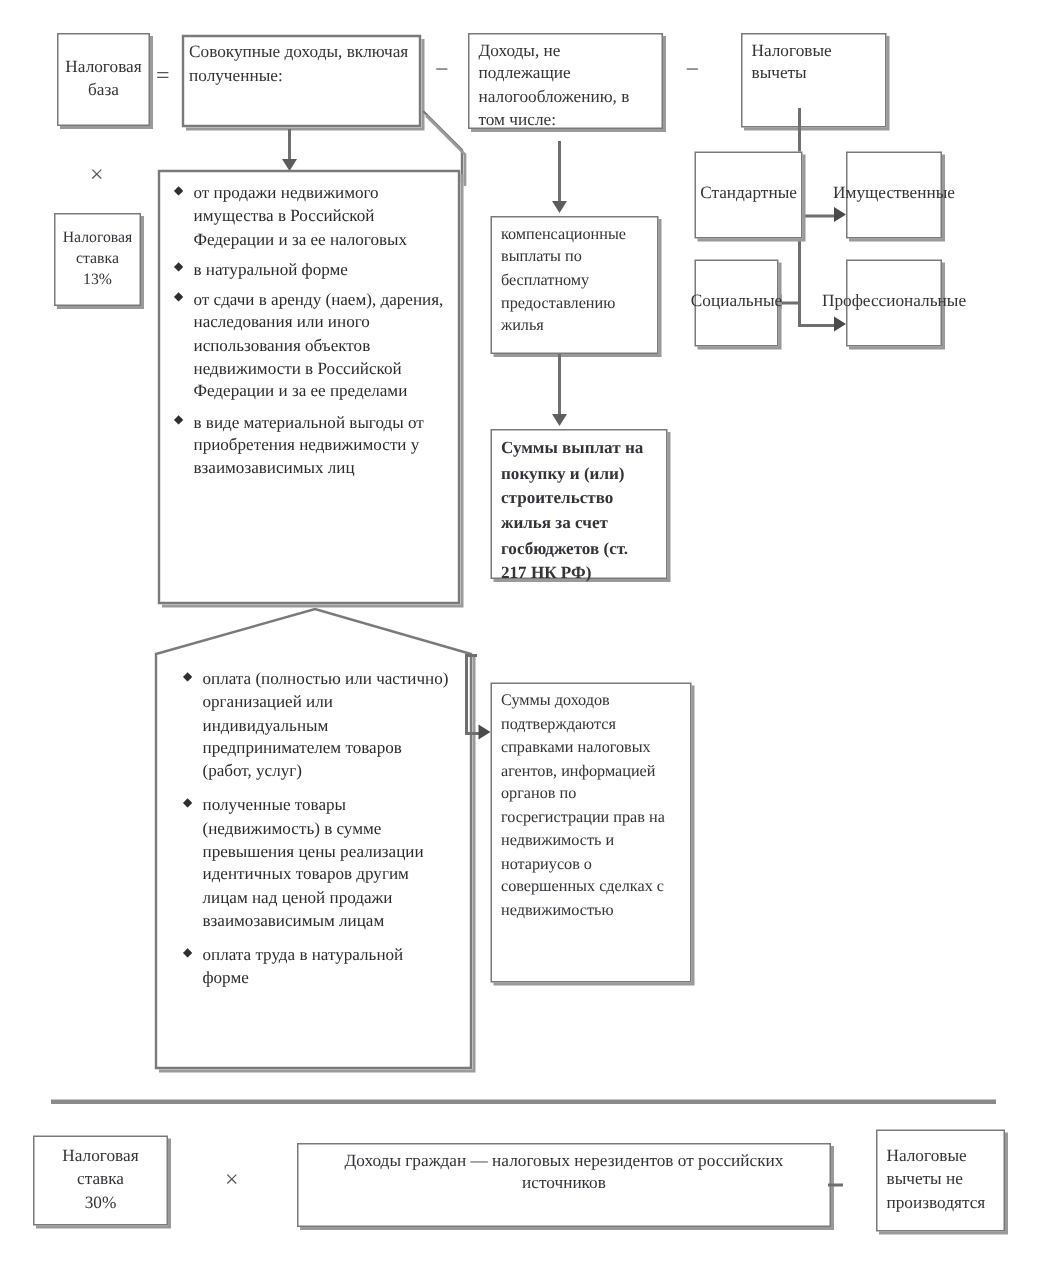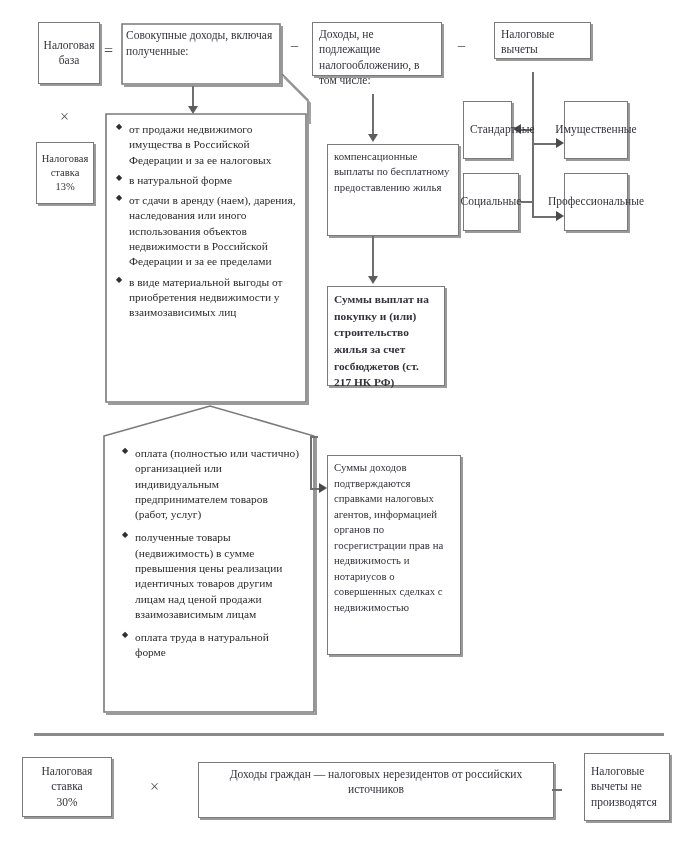--- a/index.html
+++ b/index.html
@@ -111,27 +111,27 @@
       <path d="M2,2 L160,2 L160,52 L160,62 L2,62 Z" fill="#ffffff" stroke="#7a7a7a" stroke-width="1.6"></path>
       <path d="M4,64 L162,64 L162,4" fill="none" stroke="#9a9a9a" stroke-width="2"></path>
     </svg>
   </div>
   <div style="position:absolute; left:126px; top:28px; width:148px; font-size:11.5px; line-height:1.38; color:#33333a;">
     <span class="boxtext">Совокупные доходы, включая полученные:</span>
   </div>
 
   <div class="op" style="left:290px; top:38px;">−</div>
 
-  <div class="box" style="left:312px; top:22px; width:130px; height:54px;">
+  <div class="box" style="left:312px; top:22px; width:130px; height:64px;">
     <span class="boxtext">Доходы, не подлежащие налогообложению, в том числе:</span>
   </div>
 
   <div class="op" style="left:457px; top:38px;">−</div>
 
-  <div class="box" style="left:494px; top:22px; width:97px; height:37px;">
+  <div class="box" style="left:494px; top:22px; width:97px; height:63px;">
     <span class="boxtext">Налоговые вычеты</span>
   </div>
 
   <div class="line vline" style="left:532px; top:72px; width:2px; height:146px;"></div>
 
   <div class="line hline" style="left:540px; top:129px; width:-0px;"></div>
   <div class="line hline" style="left:537px; top:129px; width:0px;"></div>
   <div class="line hline" style="left:538px; top:129px; width:0px;"></div>
   <div class="line hline" style="left:540px; top:129px; width:0px;"></div>
   <div class="line hline" style="left:541px; top:129px; width:0px;"></div>
@@ -143,21 +143,21 @@
 
   <div class="line hline" style="left:534px; top:143px; width:22px;"></div>
   <div class="arrow-right" style="left:556px; top:138px;"></div>
 
   <div class="line hline" style="left:521px; top:201px; width:12px;"></div>
   <div class="arrow-left" style="left:513px; top:196px;"></div>
 
   <div class="line hline" style="left:534px; top:216px; width:22px;"></div>
   <div class="arrow-right" style="left:556px; top:211px;"></div>
 
-  <div class="box ctr" style="left:463px; top:101px; width:49px; height:58px; display:flex; align-items:center; justify-content:flex-start;">
+  <div class="box ctr" style="left:463px; top:101px; width:72px; height:58px; display:flex; align-items:center; justify-content:center;">
     <span class="boxtext">Стандартные</span>
   </div>
 
   <div class="box ctr" style="left:564px; top:101px; width:64px; height:58px; display:flex; align-items:center; justify-content:center;">
     <span class="boxtext">Имущественные</span>
   </div>
 
   <div class="box ctr" style="left:463px; top:173px; width:56px; height:58px; display:flex; align-items:center; justify-content:center;">
     <span class="boxtext">Социальные</span>
   </div>
@@ -205,21 +205,21 @@
   </div>
   <ul class="blist" style="position:absolute; left:122px; top:446px; width:178px;">
     <li><span>оплата (полностью или частично) организацией или индивидуальным предпринимателем товаров (работ, услуг)</span></li>
     <li style="margin-top:8px;"><span>полученные товары (недвижимость) в сумме превышения цены реализации идентичных товаров другим лицам над ценой продажи взаимозависимым лицам</span></li>
     <li style="margin-top:8px;"><span>оплата труда в натуральной форме</span></li>
   </ul>
 
   <div class="line vline" style="left:372px; top:94px; width:2px; height:42px;"></div>
   <div class="arrow-down" style="left:368px; top:134px;"></div>
 
-  <div class="box" style="left:327px; top:144px; width:132px; height:92px; font-size:10.8px; line-height:1.42;">
+  <div class="box" style="left:327px; top:144px; width:112px; height:92px; font-size:10.8px; line-height:1.42;">
     <span class="boxtext">компенсационные выплаты по бесплатному предоставлению жилья</span>
   </div>
 
   <div class="line vline" style="left:372px; top:236px; width:2px; height:42px;"></div>
   <div class="arrow-down" style="left:368px; top:276px;"></div>
 
   <div class="box" style="left:327px; top:286px; width:118px; height:100px; font-size:11.4px; line-height:1.46; font-weight:bold;">
     <span class="boxtext">Суммы выплат на покупку и (или) строительство жилья за счет госбюджетов (ст. 217 НК РФ)</span>
   </div>
 

